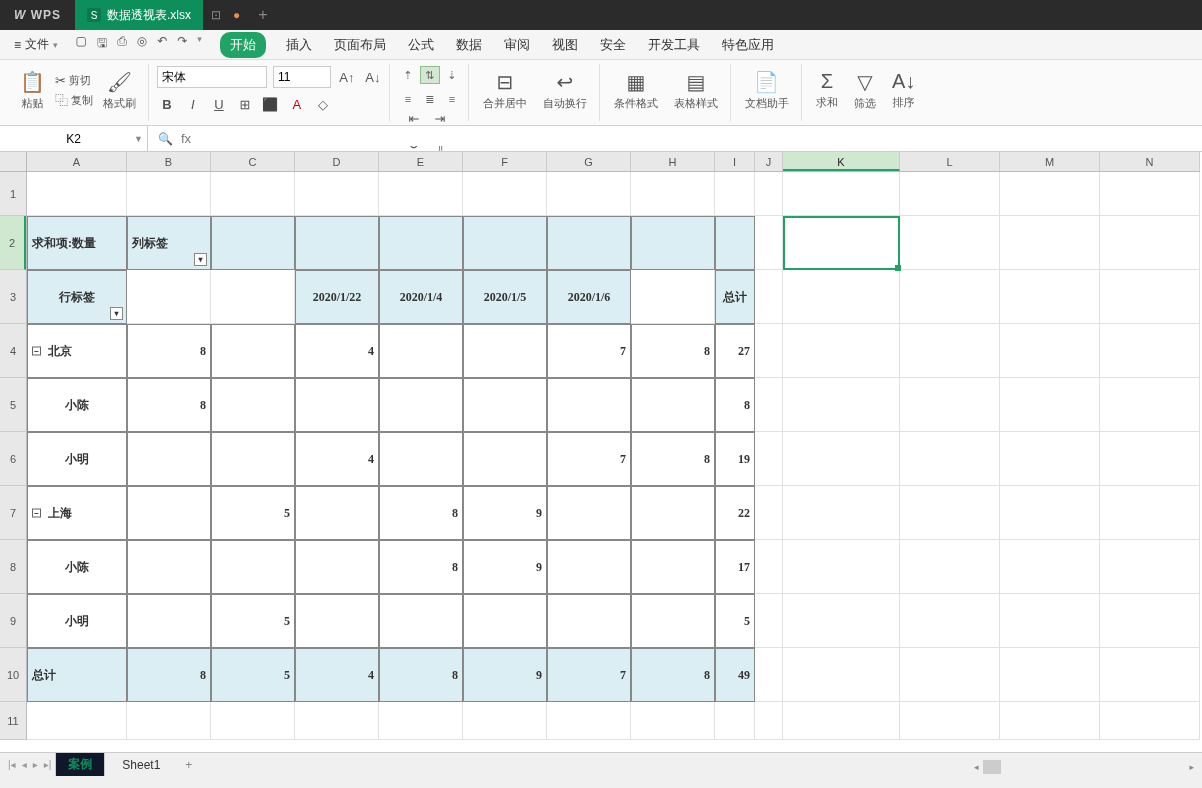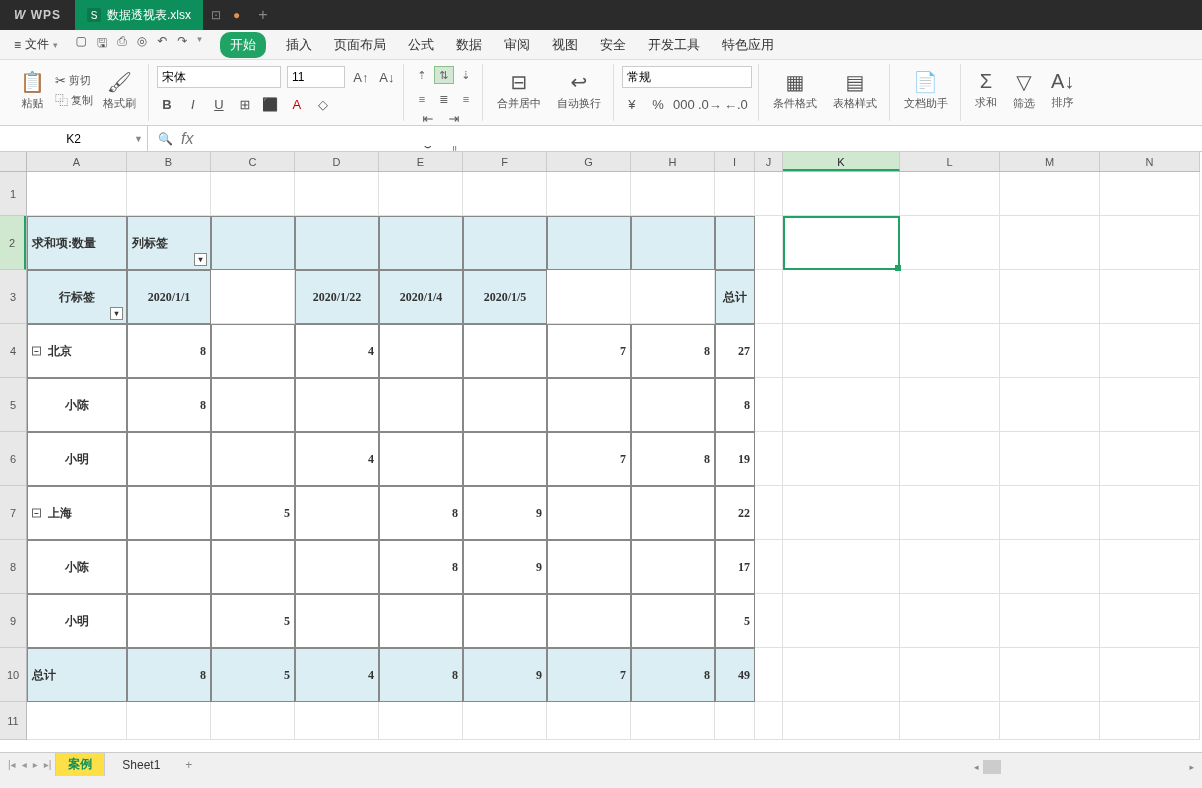--- a/index.html
+++ b/index.html
@@ -21,54 +21,54 @@
 .ribbon-group{display:flex;flex-direction:column;justify-content:space-between;padding:2px 6px;border-right:1px solid #e0e0e0}
 .ribbon-group:last-child{border-right:none}
 .rg-big{display:flex;flex-direction:column;align-items:center;gap:2px;padding:4px 6px;cursor:pointer}
 .rg-big .ricon{font-size:20px;color:#555}
 .rg-big .rlabel{font-size:11px;color:#555}
 .rg-col{display:flex;flex-direction:column;gap:4px;justify-content:center}
 .rg-row{display:flex;gap:6px;align-items:center}
 .rg-item{display:flex;align-items:center;gap:3px;font-size:11px;color:#555;cursor:pointer}
 .rg-item .ricon{font-size:13px}
 .font-select{border:1px solid #ccc;height:22px;font-size:12px;padding:0 4px;background:#fff}
-.font-name{width:124px}
+.font-name{width:110px}
 .font-size{width:58px}
 .fmt-btn{width:20px;height:20px;display:flex;align-items:center;justify-content:center;cursor:pointer;color:#555;font-size:13px}
 .align-grid{display:grid;grid-template-columns:repeat(3,20px);gap:2px}
 .align-btn{width:20px;height:18px;border:1px solid transparent;display:flex;align-items:center;justify-content:center;cursor:pointer;font-size:11px;color:#666}
 .align-btn.sel{background:#d4e7d4;border-color:#8bc08b}
 .num-select{border:1px solid #ccc;height:22px;width:130px;font-size:12px;padding:0 4px;background:#fff}
 .formula-bar{height:26px;background:#fff;border-bottom:1px solid #ccc;display:flex;align-items:center}
 .name-box{width:148px;border-right:1px solid #ccc;height:100%;display:flex;align-items:center;padding:0 8px;position:relative}
 .name-box input{border:none;width:100%;text-align:center;font-size:12px;outline:none}
 .name-box .dd{position:absolute;right:4px;color:#888;font-size:9px}
 .fx-area{display:flex;align-items:center;gap:8px;padding:0 10px;color:#777;flex:1}
-.fx-area .fx{font-style:italic;font-size:16px}
+.fx-area .fx{font-size:13px}
 .col-headers{display:flex;height:20px;background:#e8e8e8;border-bottom:1px solid #bbb}
 .corner{width:27px;height:20px;background:#e8e8e8;border-right:1px solid #bbb;border-bottom:1px solid #bbb}
 .ch{border-right:1px solid #ccc;text-align:center;font-size:11px;color:#555;line-height:20px;background:#e8e8e8}
 .ch.active{background:#d0e8d0;color:#222;border-bottom:2px solid #21a366}
 .row-headers{width:27px;background:#e8e8e8;border-right:1px solid #bbb}
 .rh{border-bottom:1px solid #ccc;text-align:center;font-size:11px;color:#555;display:flex;align-items:center;justify-content:center}
 .rh.active{background:#d0e8d0;border-right:2px solid #21a366}
 .cells{position:relative;flex:1}
 .cell{position:absolute;border-right:1px solid #e0e0e0;border-bottom:1px solid #e0e0e0;font-size:12px;display:flex;align-items:center;padding:0 4px}
 .pivot-cell{background:#dbeef4;border:1px solid #888;font-weight:bold;font-family:SimSun}
 .pivot-data{border:1px solid #888;font-family:SimSun;justify-content:flex-end;font-weight:bold}
 .pivot-label{border:1px solid #888;font-family:SimSun;font-weight:bold}
 .pivot-total{background:#dbeef4}
 .active-cell{position:absolute;border:2px solid #21a366;pointer-events:none;z-index:5}
 .active-cell::after{content:'';position:absolute;right:-3px;bottom:-3px;width:6px;height:6px;background:#21a366}
 .filter-btn{width:13px;height:13px;border:1px solid #888;background:#fff;font-size:8px;display:flex;align-items:center;justify-content:center;position:absolute}
 .expand-btn{width:9px;height:9px;border:1px solid #666;background:#fff;font-size:8px;line-height:7px;text-align:center;position:absolute}
 .sheet-tabs{height:24px;background:#f0f0f0;border-top:1px solid #ccc;display:flex;align-items:center;padding:0 8px;gap:4px;position:absolute;bottom:12px;left:0;right:0}
 .sheet-nav{display:flex;gap:6px;color:#999;font-size:10px}
 .sheet-tab{padding:3px 12px;font-size:12px;cursor:pointer;border:1px solid transparent}
-.sheet-tab.active{background:#fde047;border:1px solid #ccc;border-bottom:1px solid #fff;color:#0d8f5b;font-weight:bold}
+.sheet-tab.active{background:#0f172a;border:1px solid #ccc;border-bottom:1px solid #fff;color:#0d8f5b;font-weight:bold}
 .statusbar{height:12px;background:#f0f0f0;position:absolute;bottom:0;left:0;right:0}
 .hscroll{position:absolute;bottom:12px;right:8px;height:18px;width:220px;background:#f0f0f0;display:flex;align-items:center}
 .hscroll .thumb{width:18px;height:14px;background:#ccc;margin-left:4px}
 </style>
 </head>
 <body>
 
 <div class="titlebar">
   <div class="wps-logo"><span style="font-style:italic">W</span> <span>WPS</span></div>
   <div class="tab-file">
@@ -180,32 +180,20 @@
   <div class="ribbon-group">
     <div style="display:flex;gap:4px">
       <div class="rg-big">
           <span class="ricon">⊟</span>
           <span class="rlabel">合并居中</span>
         </div>
       <div class="rg-big">
           <span class="ricon">↩</span>
           <span class="rlabel">自动换行</span>
         </div>
-    </div>
-  </div>
-  <div class="ribbon-group">
-    <div class="rg-col" style="gap:6px">
-      <input class="num-select" value="常规" style="">
-      <div class="rg-row">
-        <span class="fmt-btn">¥</span>
-        <span class="fmt-btn">%</span>
-        <span class="fmt-btn">000</span>
-        <span class="fmt-btn">.0→</span>
-        <span class="fmt-btn">←.0</span>
-      </div>
     </div>
   </div>
   <div class="ribbon-group">
     <div style="display:flex;gap:4px">
       <div class="rg-big">
           <span class="ricon">▦</span>
           <span class="rlabel">条件格式</span>
         </div>
       <div class="rg-big">
           <span class="ricon">▤</span>
@@ -441,24 +429,24 @@
         <div class="cell pivot-cell" style="left: 0px; top: 44px; width: 100px; height: 54px; justify-content: flex-start;">求和项:数量</div>
         <div class="cell pivot-cell" style="left: 100px; top: 44px; width: 84px; height: 54px;">列标签<div class="filter-btn" style="right: 3px; bottom: 3px;">▾</div></div>
         <div class="cell pivot-cell" style="left: 184px; top: 44px; width: 84px; height: 54px;"></div>
         <div class="cell pivot-cell" style="left: 268px; top: 44px; width: 84px; height: 54px;"></div>
         <div class="cell pivot-cell" style="left: 352px; top: 44px; width: 84px; height: 54px;"></div>
         <div class="cell pivot-cell" style="left: 436px; top: 44px; width: 84px; height: 54px;"></div>
         <div class="cell pivot-cell" style="left: 520px; top: 44px; width: 84px; height: 54px;"></div>
         <div class="cell pivot-cell" style="left: 604px; top: 44px; width: 84px; height: 54px;"></div>
         <div class="cell pivot-cell" style="left: 688px; top: 44px; width: 40px; height: 54px;"></div>
         <div class="cell pivot-cell" style="left: 0px; top: 98px; width: 100px; height: 54px; justify-content: center;">行标签<div class="filter-btn" style="right: 3px; bottom: 3px;">▾</div></div>
-        <div class="cell pivot-cell" style="left: 100px; top: 98px; width: 84px; height: 54px; justify-content: center; font-size: 12px;">2020/1/1</div>
         <div class="cell pivot-cell" style="left: 268px; top: 98px; width: 84px; height: 54px; justify-content: center; font-size: 12px;">2020/1/22</div>
         <div class="cell pivot-cell" style="left: 352px; top: 98px; width: 84px; height: 54px; justify-content: center; font-size: 12px;">2020/1/4</div>
         <div class="cell pivot-cell" style="left: 436px; top: 98px; width: 84px; height: 54px; justify-content: center; font-size: 12px;">2020/1/5</div>
+        <div class="cell pivot-cell" style="left: 520px; top: 98px; width: 84px; height: 54px; justify-content: center; font-size: 12px;">2020/1/6</div>
         <div class="cell pivot-cell" style="left: 688px; top: 98px; width: 40px; height: 54px; justify-content: center;">总计</div>
         <div class="cell pivot-label" style="left: 0px; top: 152px; width: 100px; height: 54px;">
           <div class="expand-btn" style="left: 4px; top: 50%; transform: translateY(-50%);">−</div>
           <span style="margin-left: 16px;">北京</span>
         </div>
         <div class="cell pivot-data" style="left: 100px; top: 152px; width: 84px; height: 54px;">8</div>
         <div class="cell pivot-data" style="left: 184px; top: 152px; width: 84px; height: 54px;"></div>
         <div class="cell pivot-data" style="left: 268px; top: 152px; width: 84px; height: 54px;">4</div>
         <div class="cell pivot-data" style="left: 352px; top: 152px; width: 84px; height: 54px;"></div>
         <div class="cell pivot-data" style="left: 436px; top: 152px; width: 84px; height: 54px;"></div>

